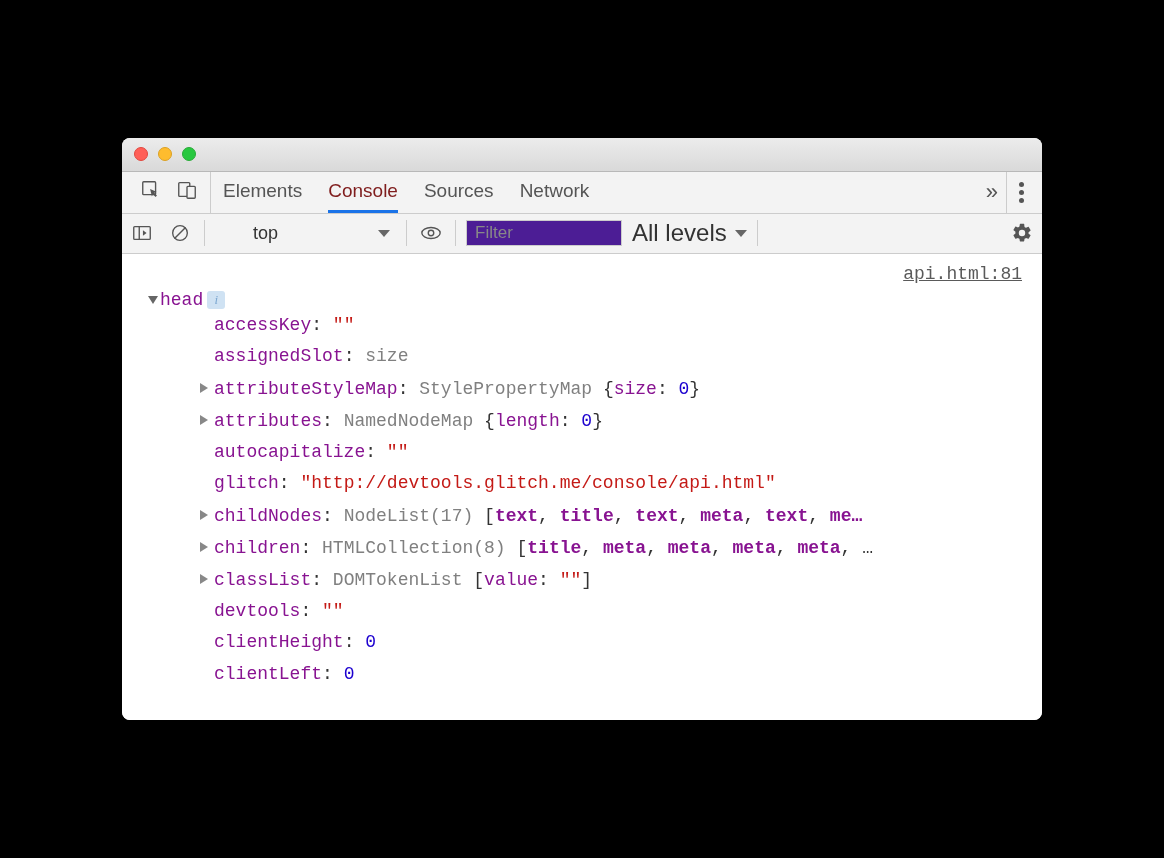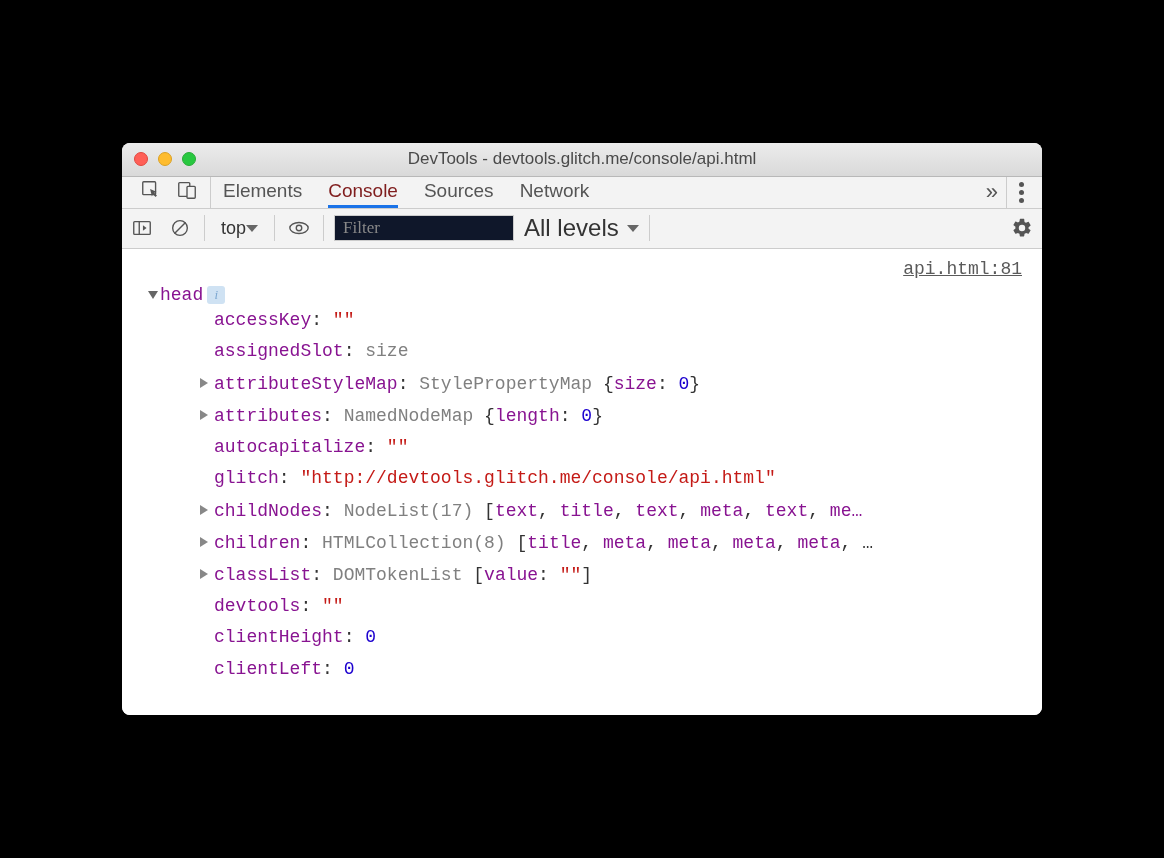--- a/index.html
+++ b/index.html
@@ -44,21 +44,21 @@
   .title {
     position: absolute;
     left: 0; right: 0;
     text-align: center;
     font-size: 17px;
     color: #4a4a4a;
     pointer-events: none;
   }
   
   .tabbar {
-    height: 32px;
+    height: 42px;
     background: #f3f3f3;
     border-bottom: 1px solid #ccc;
     display: flex;
     align-items: stretch;
     padding: 0 6px;
     gap: 0;
   }
   .tabbar .icon-group {
     display: flex;
     align-items: center;
@@ -131,39 +131,40 @@
   .ct-divider {
     width:1px;
     height:26px;
     background:#ccc;
   }
   .context-select {
     display:flex;
     align-items:center;
     font-size:18px;
     color:#333;
+    gap:100px;
     padding: 0 6px;
     cursor:pointer;
+    margin-left:32px;
   }
   .context-select .caret, .levels .caret {
     border-left: 6px solid transparent;
     border-right: 6px solid transparent;
     border-top: 7px solid #666;
   }
   .filter-input {
-    width: 180px;
+    width: 156px;
     height: 26px;
-    background: #0f172a;
+    background: #4c1d95;
     border: 1px solid #ccc;
     font-size: 17px;
     color: #888;
     padding: 0 8px;
     display:flex;
     align-items:center;
-    font-family:Liberation Serif, serif;
   }
   .levels {
     display:flex;
     align-items:center;
     gap:8px;
     font-size:24px;
     color:#333;
     cursor:pointer;
   }
   .gear {
@@ -232,35 +233,34 @@
     width: 14px;
     vertical-align: middle;
   }
   .obj-name { color: #881391; }
   .prop-key { color: #881391; }
   .val-str { color: #c41a16; }
   .val-num { color: #1c00cf; }
   .val-null { color: #808080; }
   .val-type { color: #808080; }
   .punct { color: #333; }
-  .token { color: #881391; }
+  .token { color: #881391; font-weight: bold; }
   svg.ico { width:22px; height:22px; stroke:#555; fill:none; stroke-width:1.5; }
 </style>
 </head>
 <body>
 
 <div class="window">
 
   <div class="titlebar">
     <div class="traffic-lights">
       <div class="dot red"></div>
       <div class="dot yellow"></div>
       <div class="dot green"></div>
     </div>
-    <div class="title">DevTools - devtools.glitch.me/console/api.html</div>
   </div>
 
   <div class="tabbar">
     <div class="icon-group">
       <div>
         <svg class="ico" viewBox="0 0 24 24">
             <rect x="3" y="3" width="14" height="14" rx="1"></rect>
             <path d="M11 11 l7 3 -2.5 1 3 3 -1.5 1.5 -3 -3 -1 2.5 z" fill="#555" stroke="none"></path>
           </svg>
       </div>

